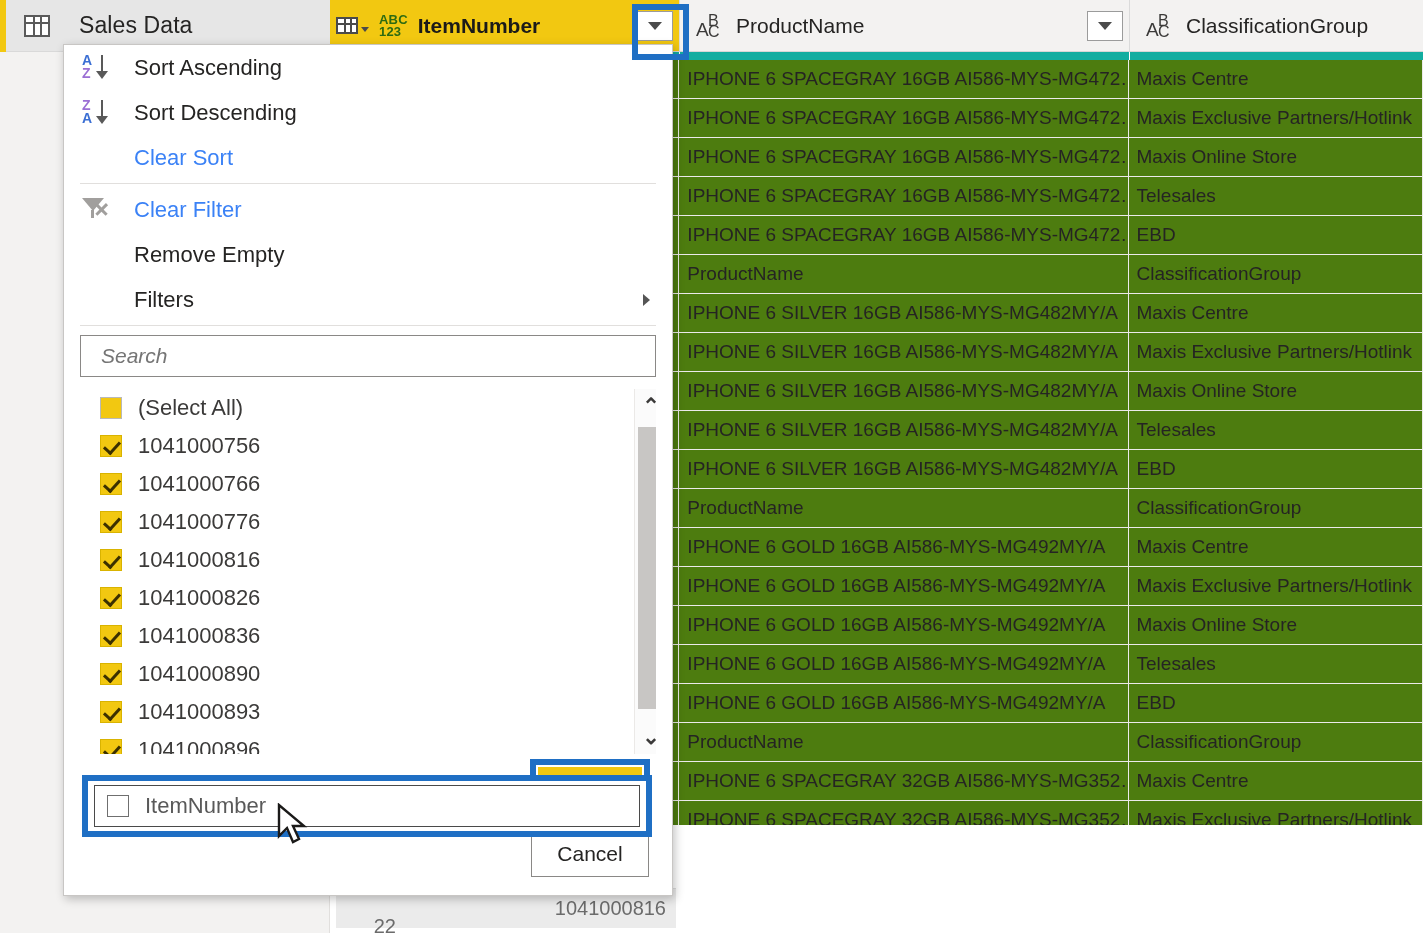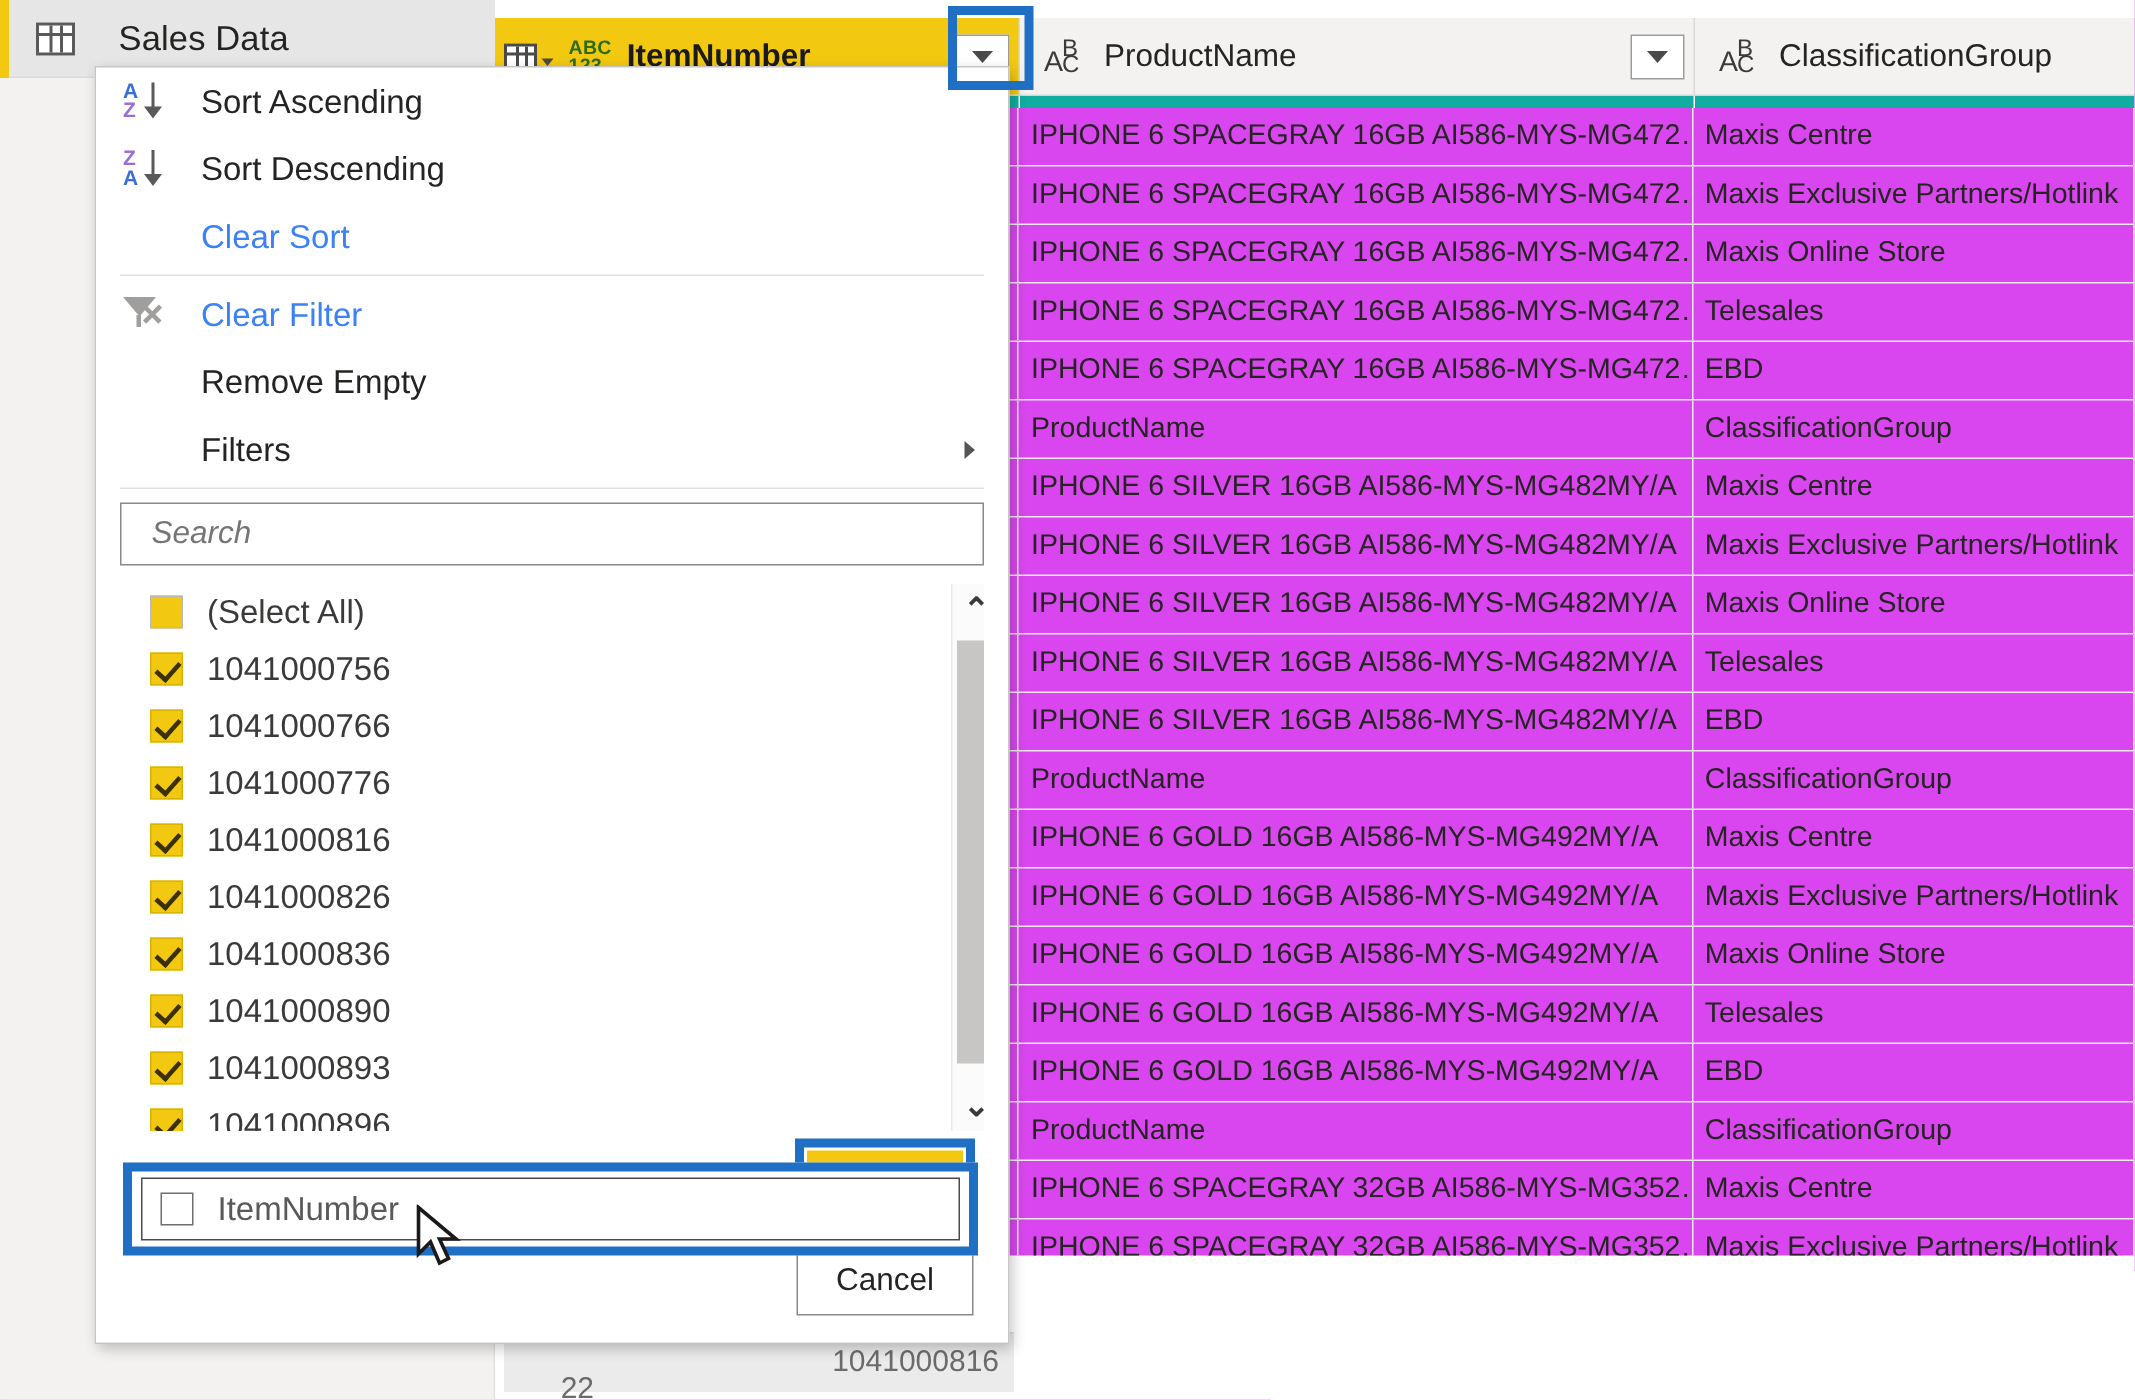--- a/index.html
+++ b/index.html
@@ -43,23 +43,23 @@
     width: 2px; height: 100%; background: #5a5a5a;
     box-shadow: 7px 0 0 #5a5a5a;
   }
   .query-name {
     margin-left: 29px; font-size: 23px; color: #252423; letter-spacing: .1px;
   }
   .left-body { position:absolute; left:6px; top:52px; right:0; bottom:0; background:#f3f2f1;}
 
   
   .grid {
-    position: absolute; left: 330px; top: 12px;
+    position: absolute; left: 330px; top: 0;
     width: 1093px; height: 825px;
-    background: #d946ef;
+    background: #4d7c0f;
     overflow: hidden;
   }
   .grid-header {
     display: flex; height: 52px;
     background: #f3f2f1;
     border-bottom: 1px solid #d6d6d6;
     align-items: stretch;
   }
   .col-head {
     display: flex; align-items: center;

